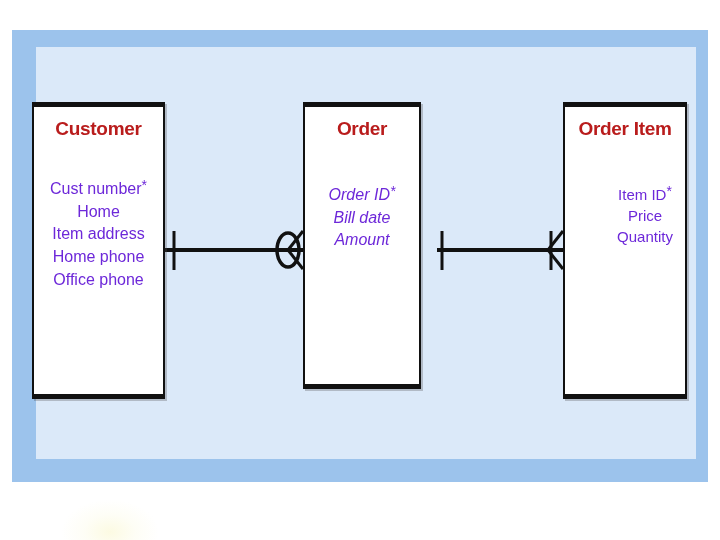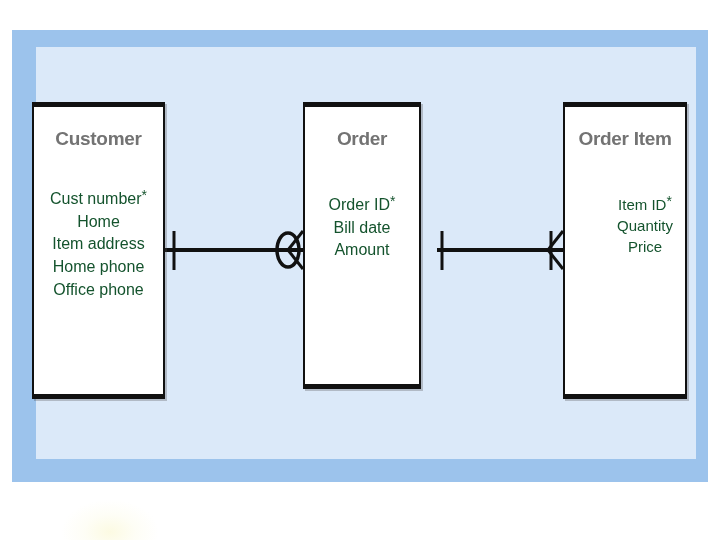--- a/index.html
+++ b/index.html
@@ -66,46 +66,46 @@
     border: 2px solid #111111;
     border-top-width: 5px;
     border-bottom-width: 5px;
     box-shadow: 2px 2px 0 rgba(80,80,80,0.30);
     text-align: center;
     overflow: hidden;
   }
   .entity-title {
     font-weight: bold;
     font-size: 19px;
-    color: #737373;
+    color: #b91c1c;
     letter-spacing: -0.3px;
-    margin-top: 22px;
+    margin-top: 12px;
     line-height: 1.1;
     white-space: nowrap;
   }
   .attr-list {
     margin-top: 36px;
     padding: 0 4px;
   }
   .attr {
     font-size: 16px;
-    color: #14532d;
+    color: #6d28d9;
     line-height: 1.42;
     white-space: nowrap;
   }
   .pk-mark {
     font-size: 14px;
     vertical-align: 4px;
   }
 
   #entity-customer  { left: 32px;  top: 102px; width: 133px; height: 297px; }
   #entity-order     { left: 303px; top: 102px; width: 118px; height: 287px; }
   #entity-orderitem { left: 563px; top: 102px; width: 124px; height: 297px; text-align: center; }
 
-  #entity-order .attr-list     { margin-top: 42px; }
+  #entity-order .attr-list     { margin-top: 42px; font-style: italic; }
   #entity-orderitem .attr-list { margin-top: 42px; padding-left: 44px; }
   #entity-orderitem .attr      { font-size: 15px; }
 
   
   #connectors {
     position: absolute;
     left: 0;
     top: 0;
     width: 720px;
     height: 540px;
@@ -169,20 +169,20 @@
       <div class="attr"><span>Order ID</span><span class="pk-mark">*</span></div>
       <div class="attr"><span>Bill date</span></div>
       <div class="attr"><span>Amount</span></div>
     </div>
   </div>
 
   <div class="entity" id="entity-orderitem">
     <div class="entity-title">Order Item</div>
     <div class="attr-list">
       <div class="attr"><span>Item ID</span><span class="pk-mark">*</span></div>
+      <div class="attr"><span>Price</span></div>
       <div class="attr"><span>Quantity</span></div>
-      <div class="attr"><span>Price</span></div>
     </div>
   </div>
 
 </div>
 
 <div id="page-artifact"></div>
 
 </body></html>

